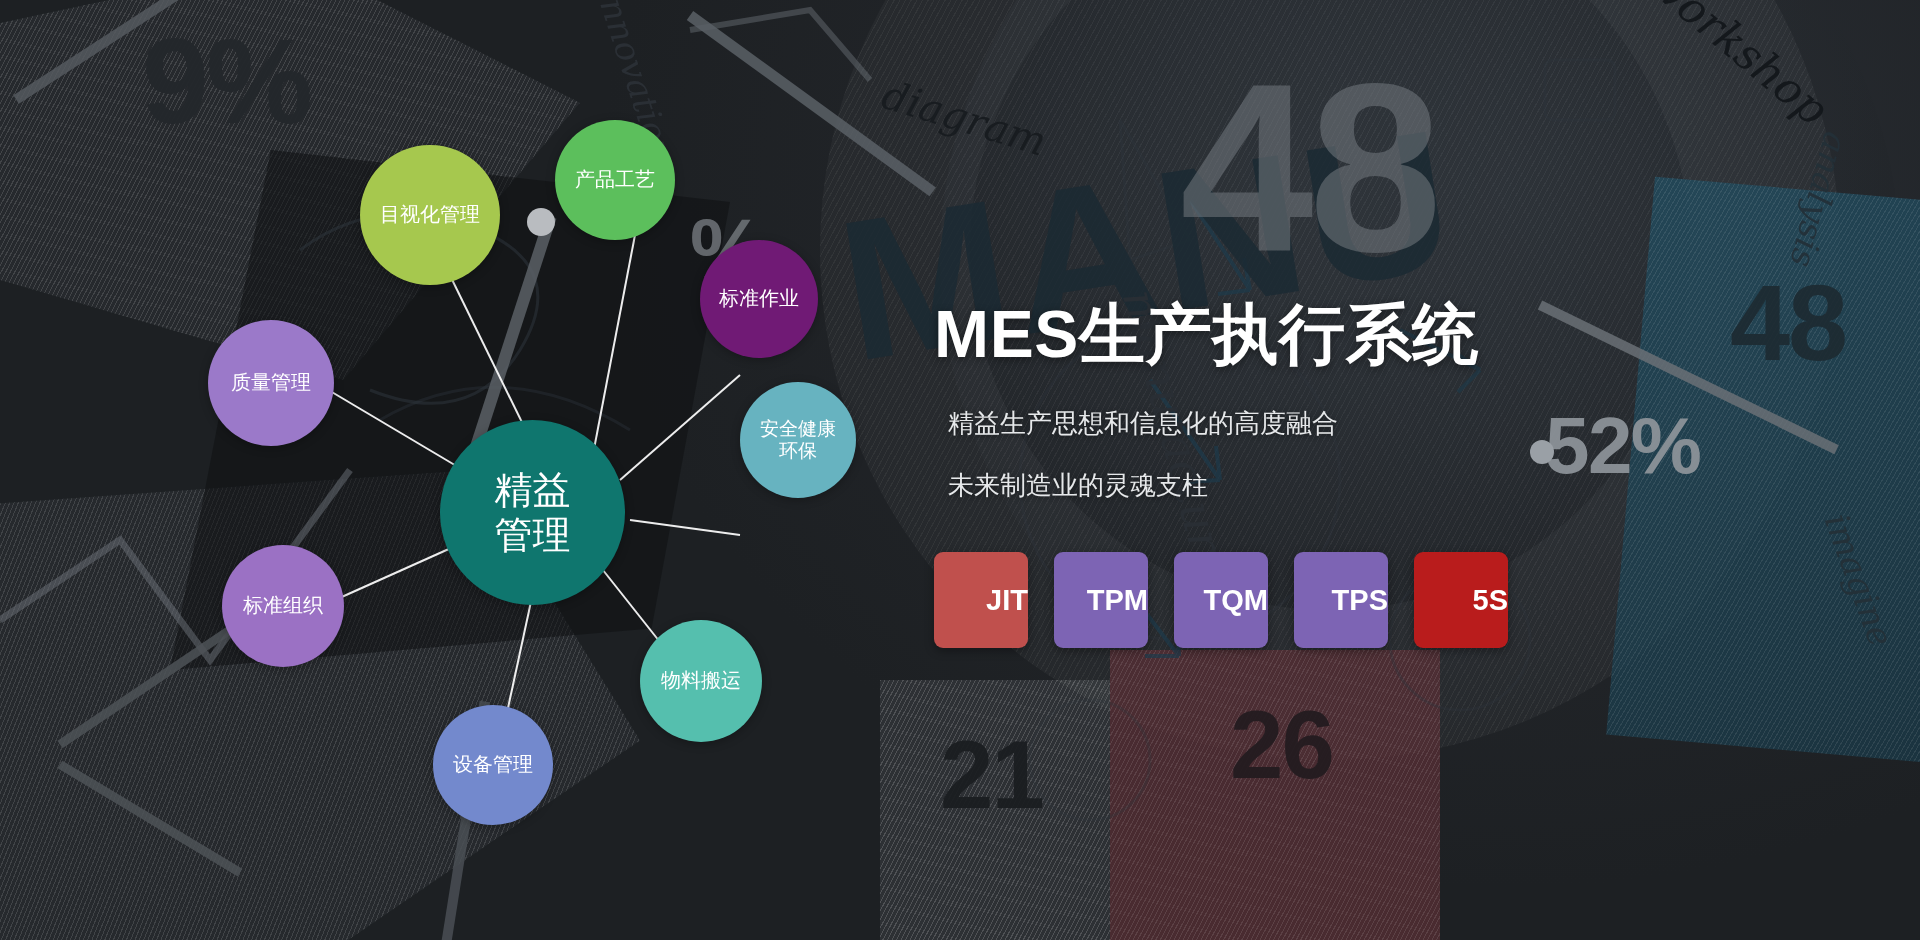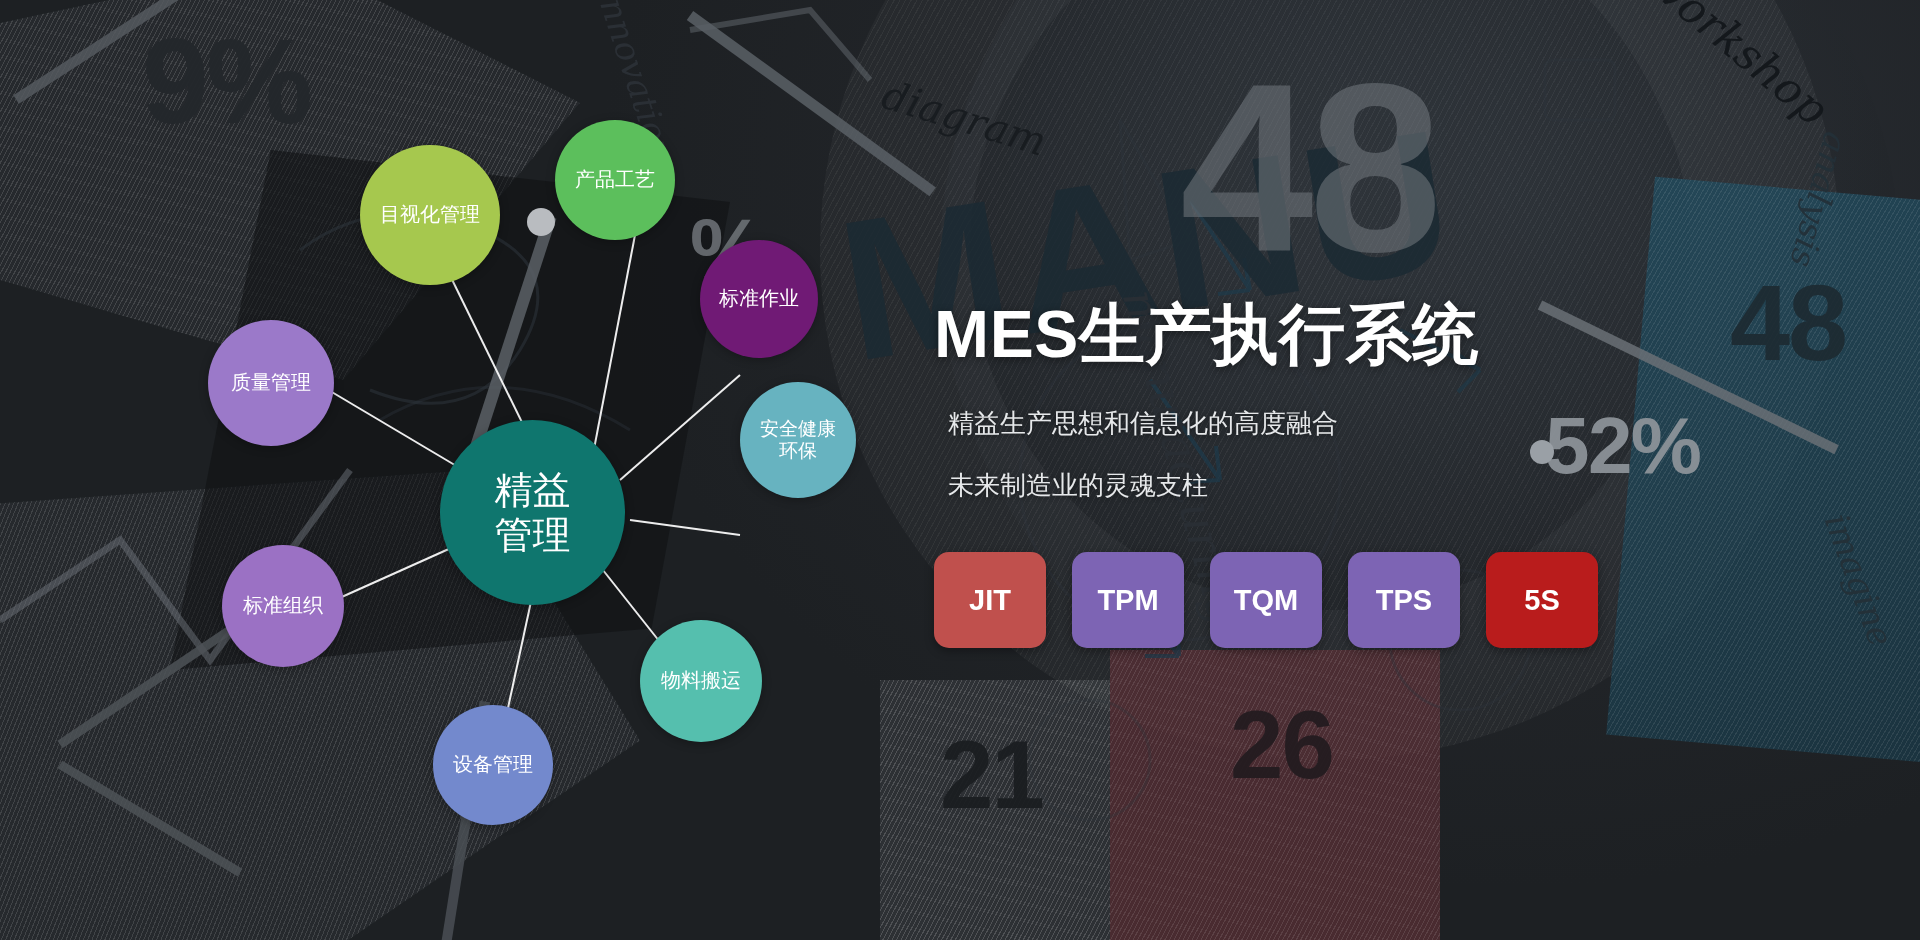--- a/index.html
+++ b/index.html
@@ -147,22 +147,22 @@
   }
   .sub{
     position:absolute;left:14px;font-size:26px;color:#e6e8ea;font-weight:400;
     text-shadow:0 1px 5px rgba(0,0,0,.5);white-space:nowrap;
   }
   .sub1{top:406px;}
   .sub2{top:456px;margin-top:12px;}
 
   #badges{position:absolute;left:0px;top:552px;display:flex;gap:26px;}
   .badge{
-    width:112px;height:96px;border-radius:15px;
-    display:flex;align-items:center;justify-content:center;
+    width:94px;height:96px;border-radius:9px;
+    display:flex;align-items:center;justify-content:flex-end;
     color:#fff;font-size:29px;font-weight:bold;
     box-shadow:0 3px 10px rgba(0,0,0,.35);
   }
 </style>
 </head>
 <body>
 
 <div id="stage">
 
   <div class="bg-base"></div>

